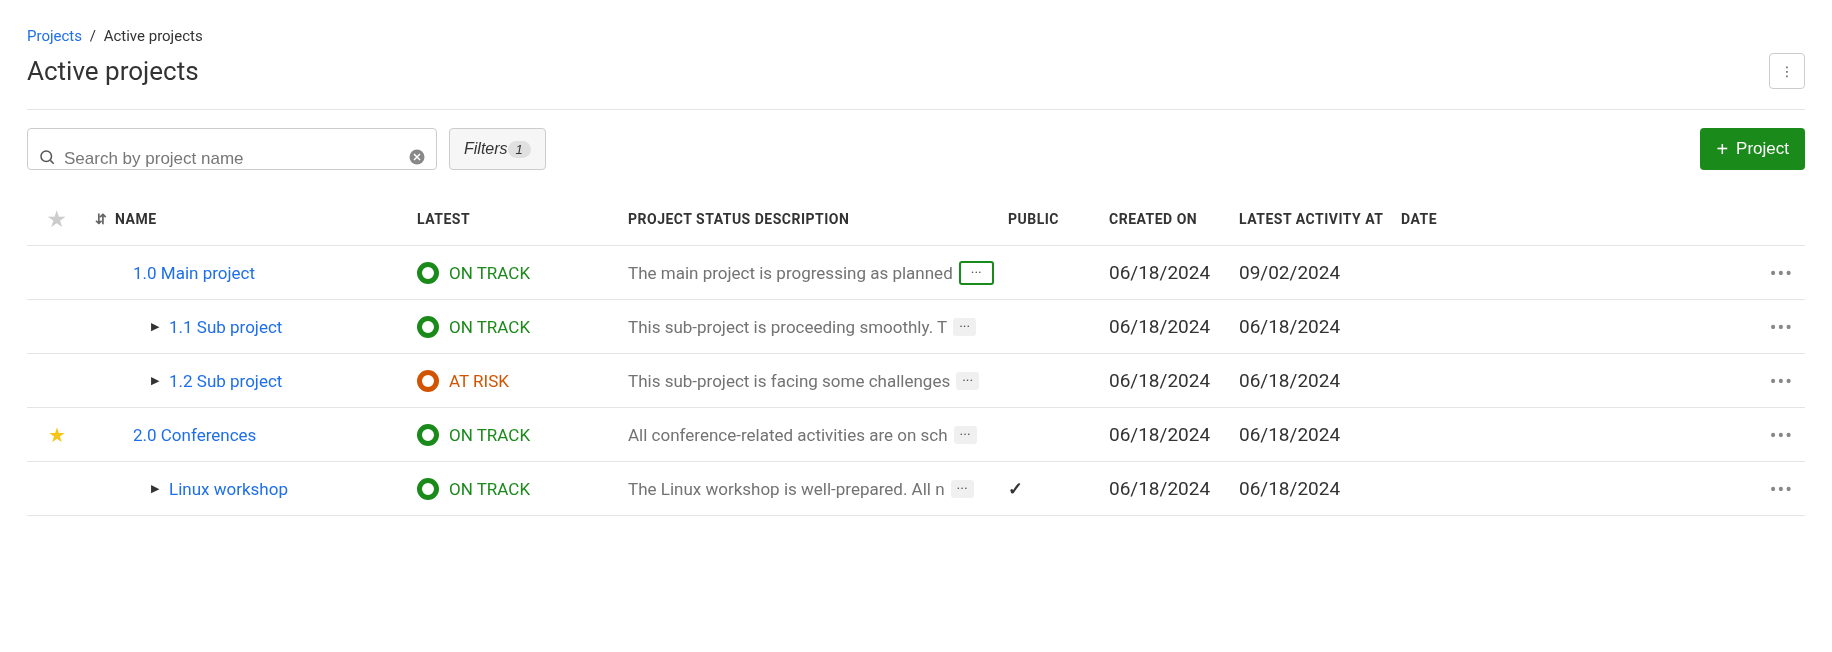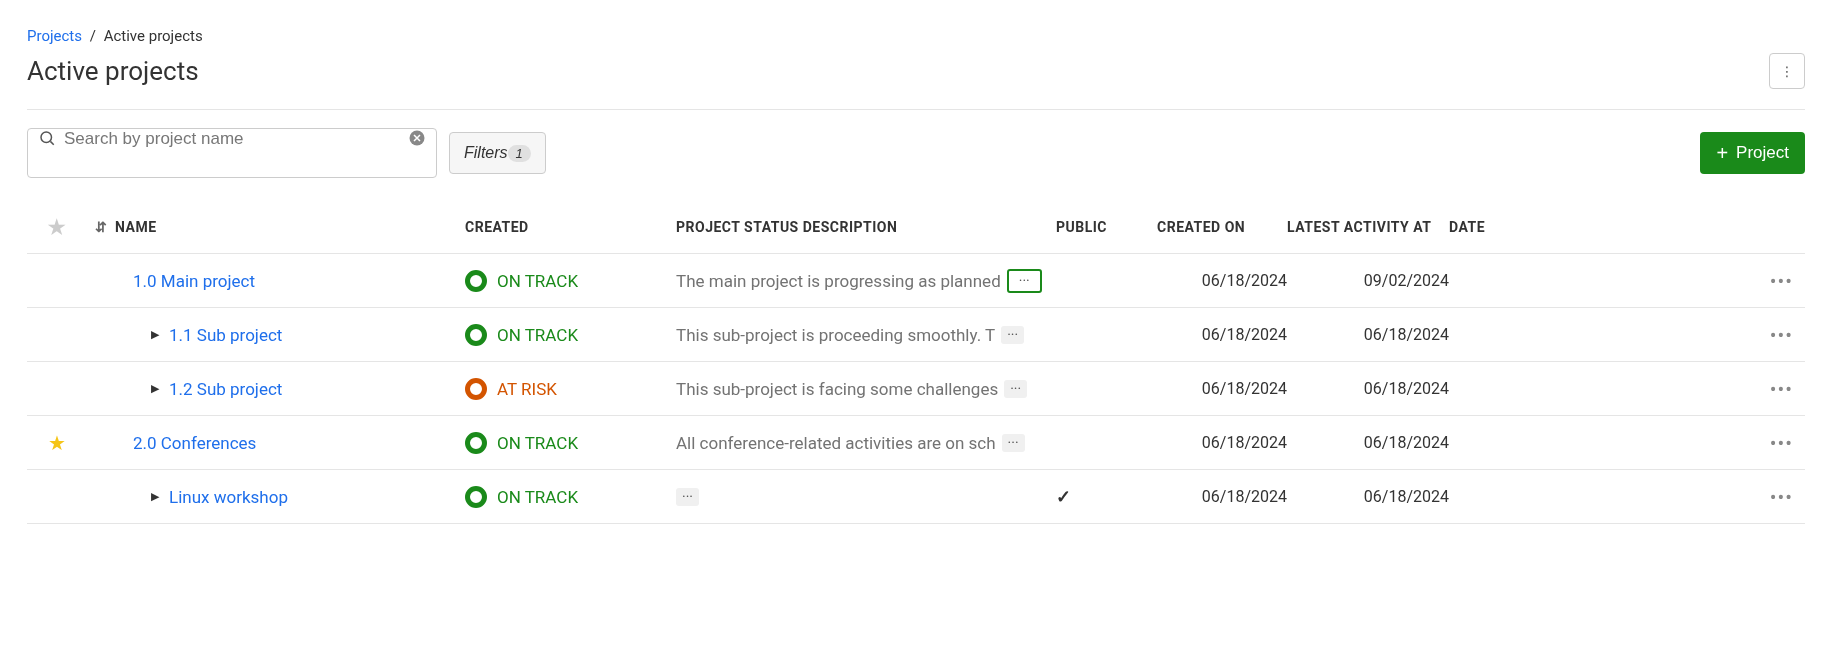--- a/index.html
+++ b/index.html
@@ -64,25 +64,25 @@
       margin-bottom: 18px;
     }
     .toolbar {
       display: flex;
       align-items: center;
       gap: 12px;
       margin-bottom: 22px;
     }
     .search-wrap {
       display: flex;
-      align-items: flex-start;
+      align-items: flex-end;
       border: 1px solid #ccc;
       border-radius: 4px;
       padding: 0 10px;
-      height: 50px;
+      height: 42px;
       width: 410px;
     }
     .search-wrap input {
       border: none;
       outline: none;
       flex: 1;
       font-size: 17px;
       color: #333;
       background: transparent;
     }
@@ -148,21 +148,21 @@
       padding: 8px 0;
     }
     .thead {
       font-size: 14px;
       font-weight: 700;
       color: #333;
       letter-spacing: 0.5px;
     }
     .col-fav { width: 60px; display:flex; justify-content:center;}
     .col-hier { width: 28px; display:flex; justify-content:center; font-size:12px;}
-    .col-name { width: 350px; display:flex; align-items:center; }
+    .col-name { width: 302px; display:flex; align-items:center; }
     .col-status { width: 170px; display:flex; align-items:center; gap:10px; }
     .col-desc { width: 380px; display:flex; align-items:center; gap:6px; overflow:hidden;margin-left:41px; }
     .col-public { width: 101px; display:flex; align-items:center; }
     .col-created { width: 130px; }
     .col-latest { width: 162px; }
     .col-date { width: 80px; }
     .col-actions { flex:1; display:flex; justify-content:flex-end; padding-right:12px; }
     .indent-1 { padding-left: 18px; }
     .indent-2 { padding-left: 36px; }
     .tree-toggle {
@@ -207,21 +207,21 @@
       color: #555;
       cursor: pointer;
       flex: none;
       line-height: 1;
     }
     .desc-more.highlighted {
       background: #fff;
       border: 2px solid #1a8a1a;
       padding: 3px 10px;
     }
-    .date-cell { font-size: 16px; color: #333; text-align: right; }
+    .date-cell { font-size: 19px; color: #333; }
     .row-more {
       color: #888;
       font-size: 20px;
       cursor: pointer;
       letter-spacing: 1px;
     }
     .fav-star { color: #ccc; font-size: 20px; }
     .fav-star.active { color: #f5c518; }
     .check-icon { font-size: 18px; color: #333; font-weight:bold; }
     .hier-icon { font-size: 14px; color:#666; }
@@ -277,21 +277,21 @@
 
   <div class="table">
     <div class="thead">
       <div class="col-fav">
         <span class="fav-star">★</span>
       </div>
       <div class="col-hier">
         <span class="hier-icon">⇵</span>
       </div>
       <div class="col-name">NAME</div>
-      <div class="col-status">CREATED</div>
+      <div class="col-status">LATEST</div>
       <div class="col-desc">PROJECT STATUS DESCRIPTION</div>
       <div class="col-public">PUBLIC</div>
       <div class="col-created">CREATED ON</div>
       <div class="col-latest">LATEST ACTIVITY AT</div>
       <div class="col-date">DATE</div>
       <div class="col-actions"></div>
     </div>
     <div id="tbody">
         <div class="trow">
           <div class="col-fav"></div>
@@ -390,20 +390,21 @@
           <div class="col-hier"></div>
           <div class="col-name indent-2">
             <span class="tree-toggle">▶</span>
             <a href="#" class="project-link">Linux workshop</a>
           </div>
           <div class="col-status">
             <span class="status-icon status-on-track"></span>
             <span class="status-text on-track">ON TRACK</span>
           </div>
           <div class="col-desc">
+            <span class="desc-text">The Linux workshop is well-prepared. All n</span>
             <span class="desc-more">···</span>
           </div>
           <div class="col-public">
             <span class="check-icon">✓</span>
           </div>
           <div class="col-created date-cell">06/18/2024</div>
           <div class="col-latest date-cell">06/18/2024</div>
           <div class="col-date date-cell"></div>
           <div class="col-actions">
             <span class="row-more">•••</span>

